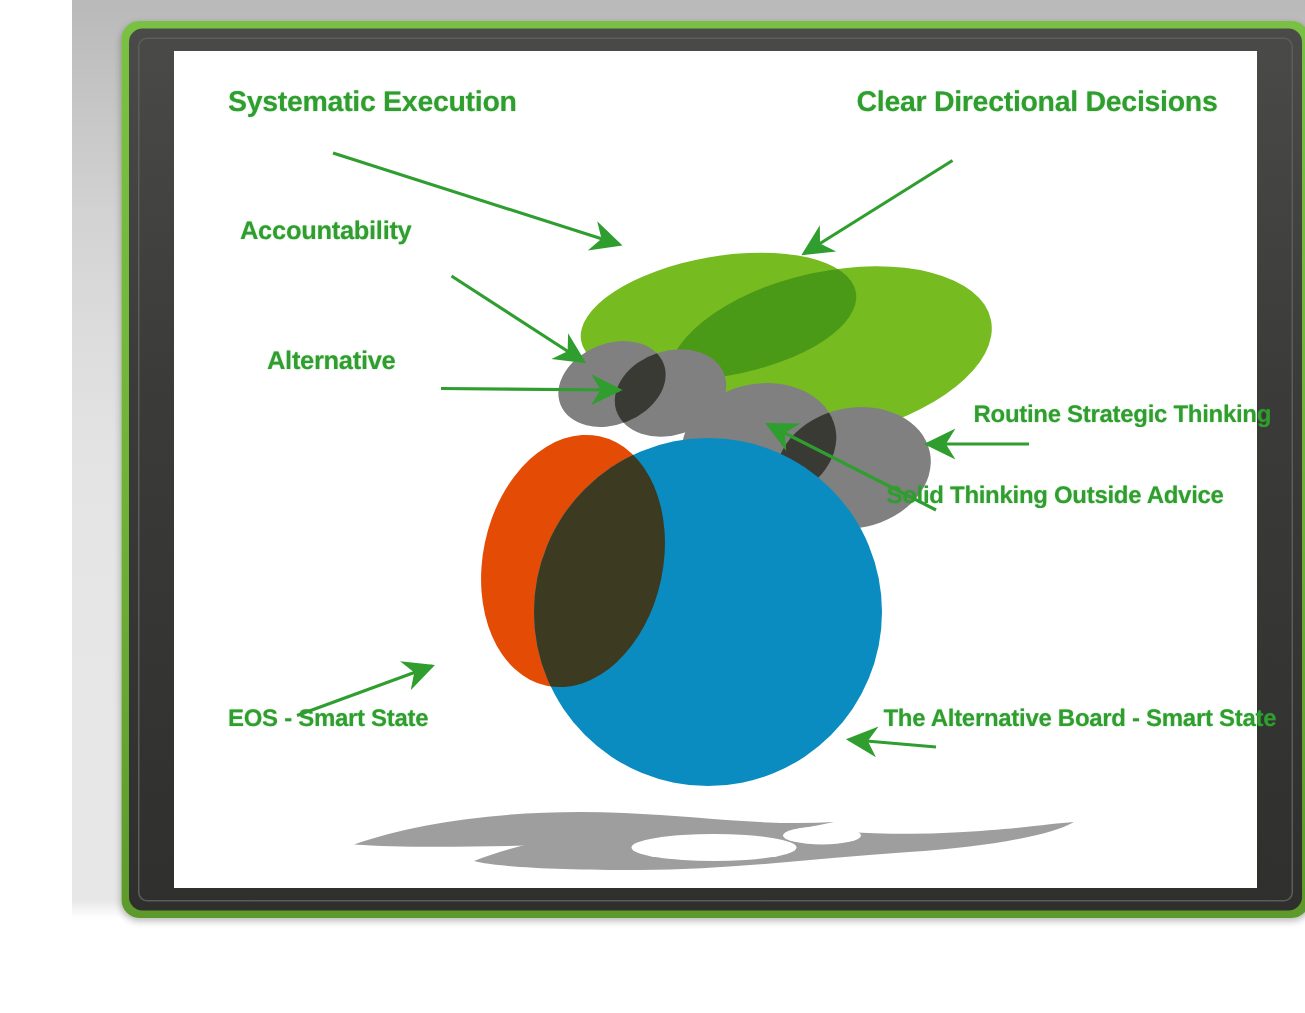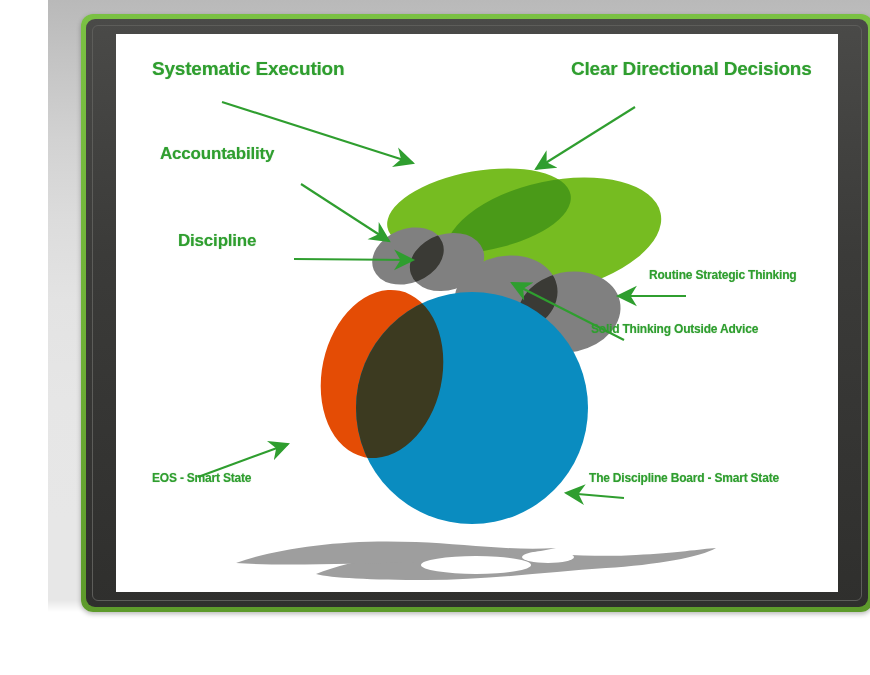--- a/index.html
+++ b/index.html
@@ -45,21 +45,21 @@
     position:absolute;
     color:#2f9e2f;
     font-weight:bold;
     letter-spacing:-.2px;
     white-space:nowrap;
     font-family:"Liberation Sans","DejaVu Sans",sans-serif;
     text-shadow:0 0 1px rgba(47,158,47,.5);
   }
   .lbl-big{font-size:19px;}
   .lbl-mid{font-size:17px;}
-  .lbl-sm{font-size:12px;}
+  .lbl-sm{font-size:16px;}
 </style>
 </head>
 <body>
 
 <div id="stage">
 
   <div id="frame-green">
     <div id="frame-dark">
       <div id="frame-inner-line"></div>
 
@@ -151,23 +151,23 @@
       </div>
     </div>
   </div>
 
   <div class="label lbl-big" style="left:104px;top:58px;">Systematic Execution</div>
 
   <div class="label lbl-big" style="left:523px;top:58px;">Clear Directional Decisions</div>
 
   <div class="label lbl-mid" style="left:112px;top:144px;">Accountability</div>
 
-  <div class="label lbl-mid" style="left:130px;top:231px;">Discipline</div>
+  <div class="label lbl-mid" style="left:130px;top:231px;">Alternative</div>
 
   <div class="label lbl-sm" style="left:601px;top:268px;">Routine Strategic Thinking</div>
 
   <div class="label lbl-sm" style="left:543px;top:322px;">Solid Thinking Outside Advice</div>
 
   <div class="label lbl-sm" style="left:104px;top:471px;">EOS - Smart State</div>
 
-  <div class="label lbl-sm" style="left:541px;top:471px;">The Discipline Board - Smart State</div>
+  <div class="label lbl-sm" style="left:541px;top:471px;">The Alternative Board - Smart State</div>
 
 </div>
 
 </body></html>

